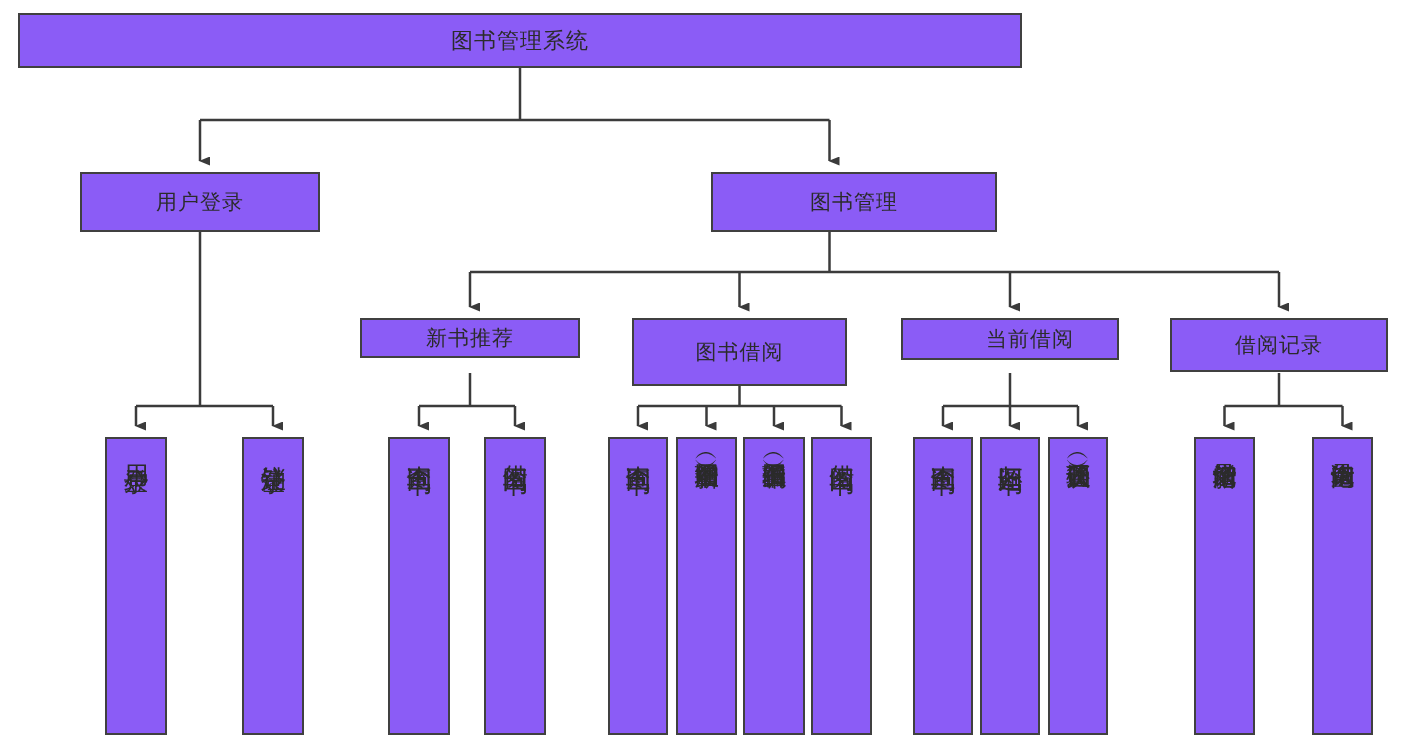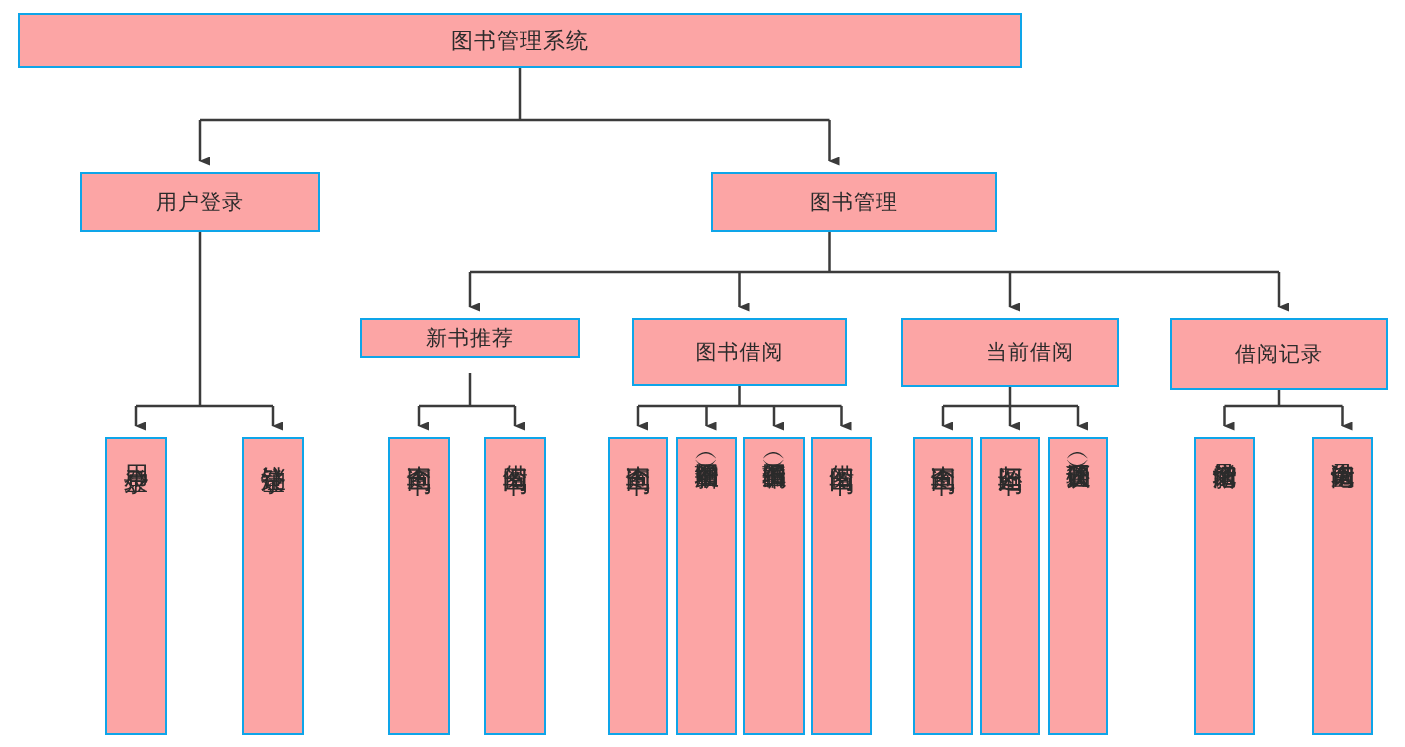--- a/index.html
+++ b/index.html
@@ -22,22 +22,22 @@
     position: absolute;
     left: 0;
     top: 0;
     width: 1405px;
     height: 747px;
     pointer-events: none;
   }
   .node {
     position: absolute;
     box-sizing: border-box;
-    background: #fca5a5;
-    border: 2px solid #0ea5e9;
+    background: #8b5cf6;
+    border: 2px solid #404040;
     display: flex;
     align-items: center;
     justify-content: center;
     overflow: hidden;
   }
   .node-label {
     color: #2b2b2b;
     text-align: center;
     line-height: 1.18;
     white-space: nowrap;
@@ -135,24 +135,24 @@
       </div>
       <div class="node horiz" style="left: 711px; top: 172px; width: 286px; height: 60px;">
         <span class="node-label">图书管理</span>
       </div>
       <div class="node horiz" style="left: 360px; top: 318px; width: 220px; height: 40px;">
         <span class="node-label">新书推荐</span>
       </div>
       <div class="node horiz" style="left: 632px; top: 318px; width: 215px; height: 68px;">
         <span class="node-label">图书借阅</span>
       </div>
-      <div class="node horiz" style="left: 901px; top: 318px; width: 218px; height: 69px; padding-left: 40px;">
+      <div class="node horiz" style="left: 901px; top: 318px; width: 218px; height: 42px; padding-left: 40px;">
         <span class="node-label">当前借阅</span>
       </div>
-      <div class="node horiz" style="left: 1170px; top: 318px; width: 218px; height: 72px;">
+      <div class="node horiz" style="left: 1170px; top: 318px; width: 218px; height: 54px;">
         <span class="node-label">借阅记录</span>
       </div>
       <div class="node vert" style="left: 105px; top: 437px; width: 62px; height: 298px;">
         <span class="node-label">用户登录</span>
       </div>
       <div class="node vert" style="left: 242px; top: 437px; width: 62px; height: 298px;">
         <span class="node-label">注销登录</span>
       </div>
       <div class="node vert" style="left: 388px; top: 437px; width: 62px; height: 298px;">
         <span class="node-label">查询图书</span>

